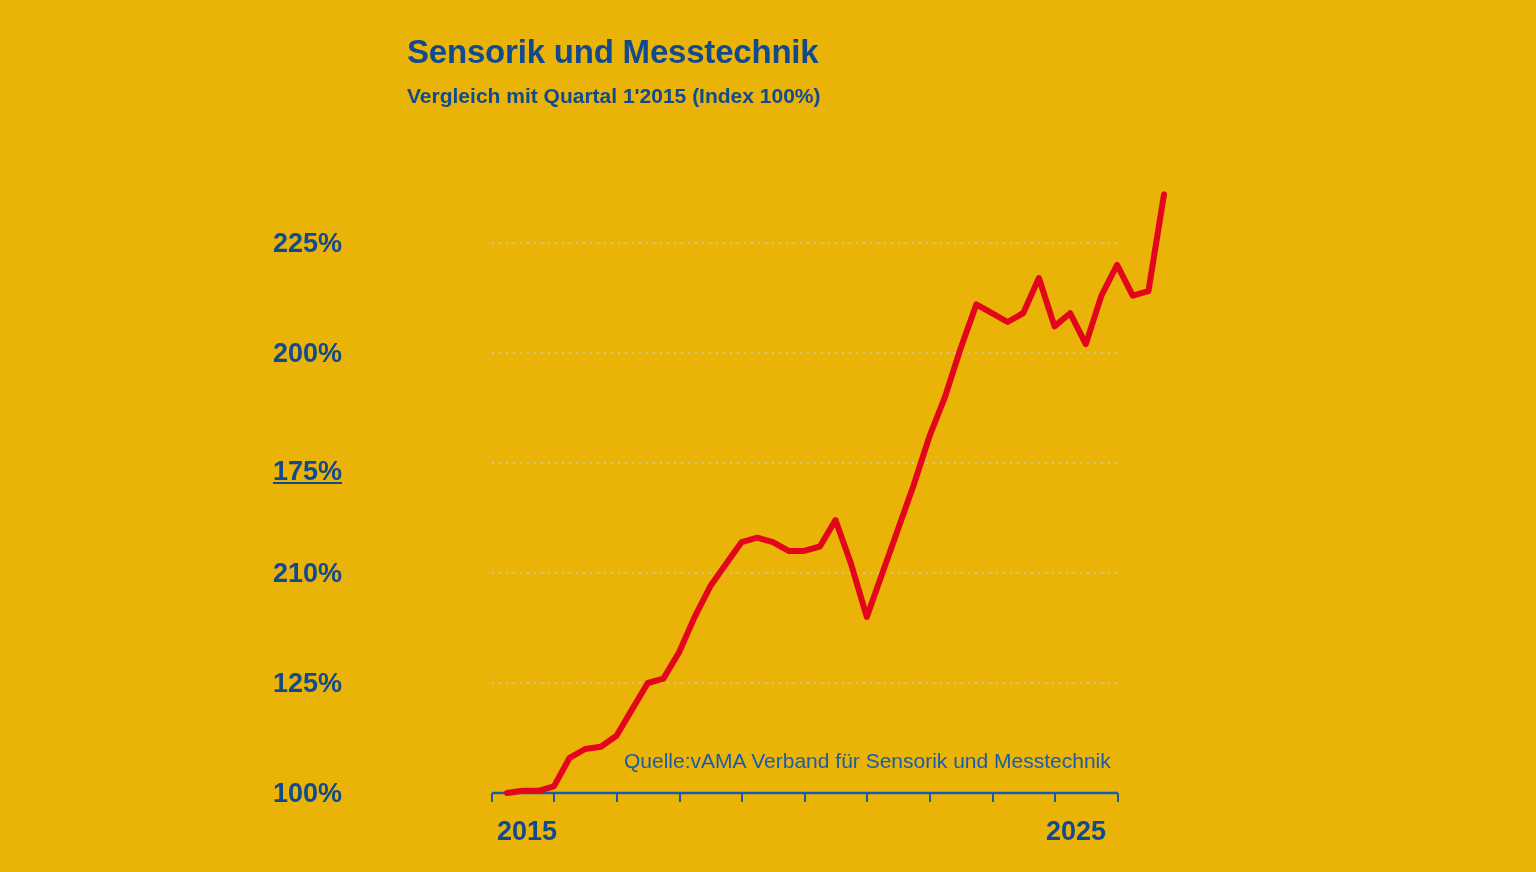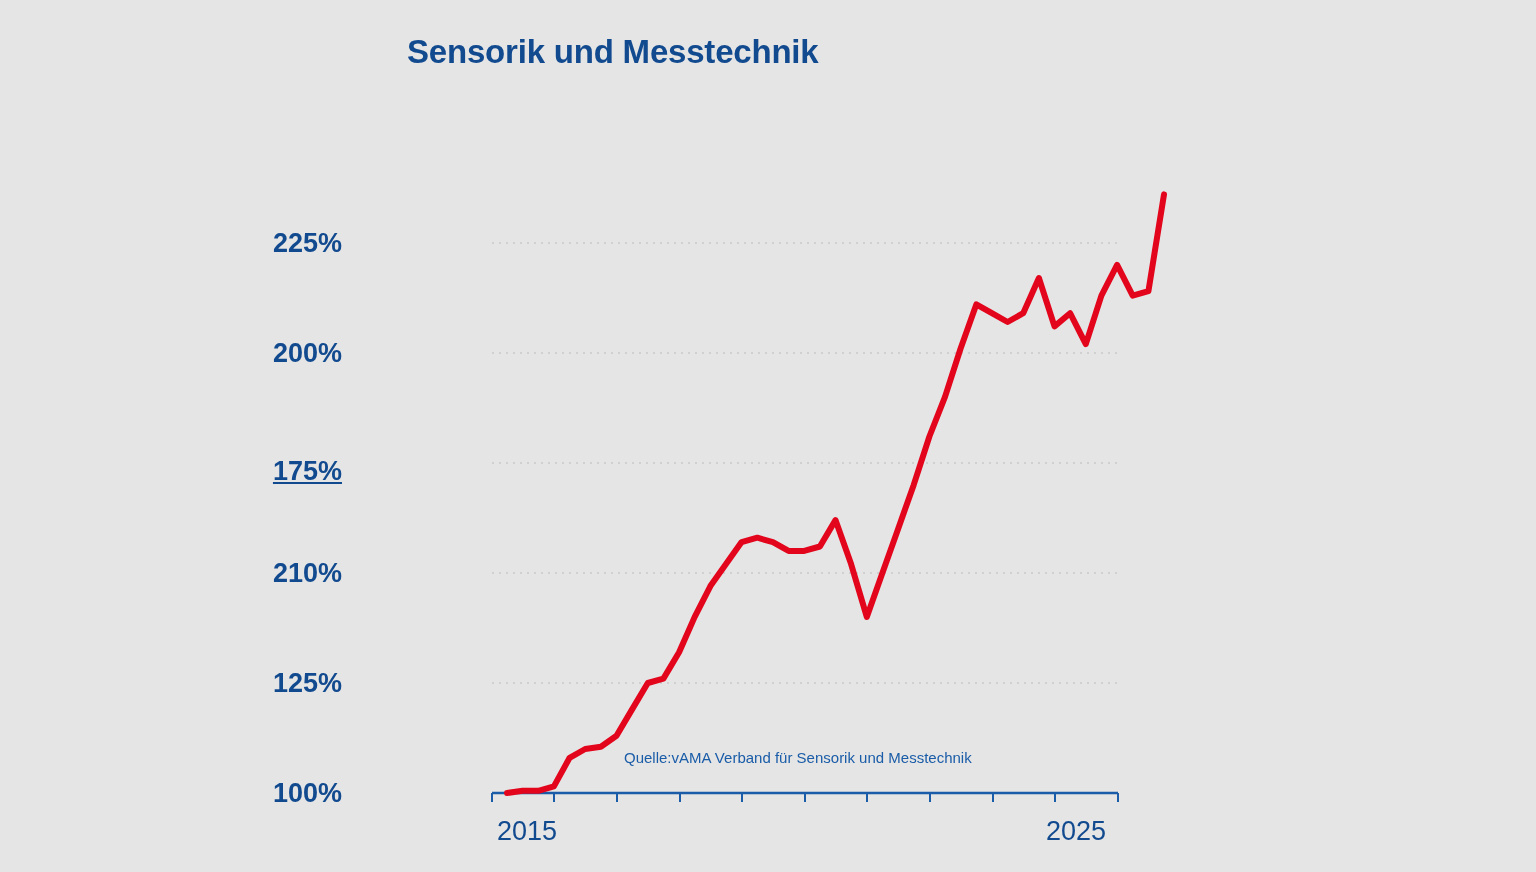--- a/index.html
+++ b/index.html
@@ -12,21 +12,21 @@
     height: 872px;
     font-family: "Liberation Sans", sans-serif;
     position: relative;
     overflow: hidden;
   }
   #page {
     position: absolute;
     left: 0; top: 0;
     width: 1536px;
     height: 872px;
-    background: #e5e5e5;
+    background: #eab308;
   }
   .title-block {
     position: absolute;
     left: 407px;
     top: 28px;
     width: 760px;
   }
   .chart-title {
     font-size: 33px;
     font-weight: bold;
@@ -54,45 +54,46 @@
     right: 1050px;
     font-size: 27px;
     font-weight: bold;
     color: #124a8f;
     text-align: right;
     white-space: nowrap;
   }
   .x-label {
     position: absolute;
     font-size: 27px;
-    font-weight: normal;
+    font-weight: bold;
     color: #124a8f;
     white-space: nowrap;
   }
   .source-note {
     position: absolute;
     left: 624px;
     top: 749px;
-    font-size: 15px;
+    font-size: 21px;
     color: #1a5ca8;
     white-space: nowrap;
   }
   svg.chart-svg {
     position: absolute;
     left: 0;
     top: 0;
   }
 </style>
 </head>
 <body>
 
 <div id="page">
 
   <div class="title-block">
     <div class="chart-title">Sensorik und Messtechnik</div>
+    <div class="chart-subtitle">Vergleich mit Quartal 1'2015 (Index 100%)</div>
   </div>
 
   <div class="plot-wrap">
 
     <svg class="chart-svg" width="1536" height="872">
 
       <g stroke="#c9c9c9" stroke-width="1.5" stroke-dasharray="2,5">
         <line x1="492" y1="243" x2="1118" y2="243"></line>
         <line x1="492" y1="353" x2="1118" y2="353"></line>
         <line x1="492" y1="463" x2="1118" y2="463"></line>

